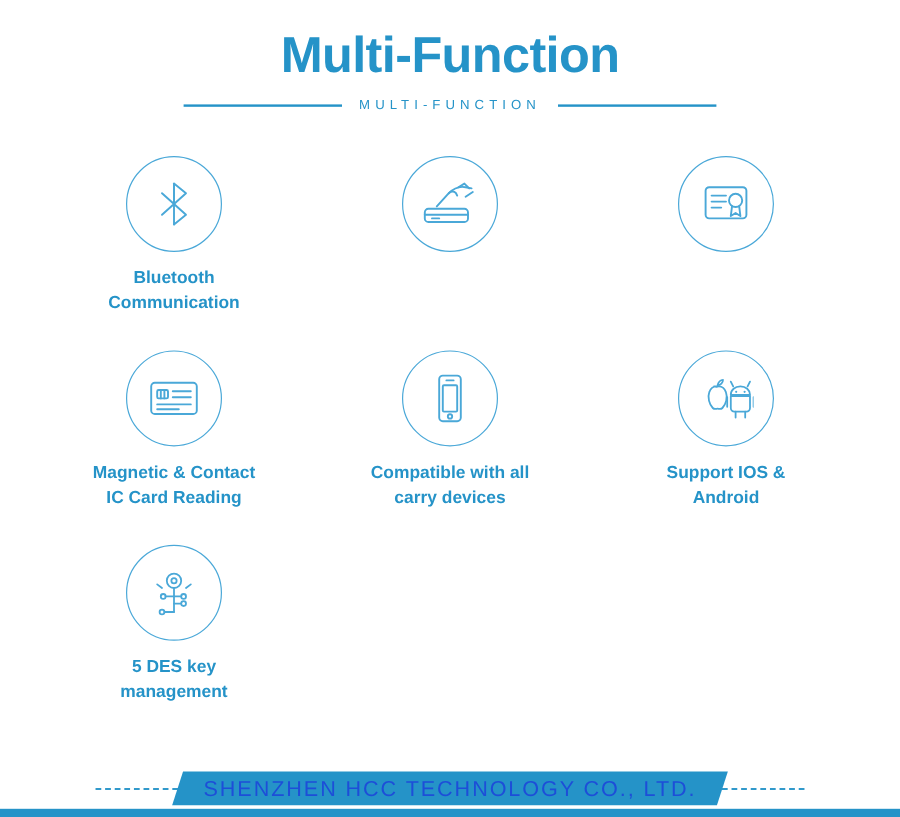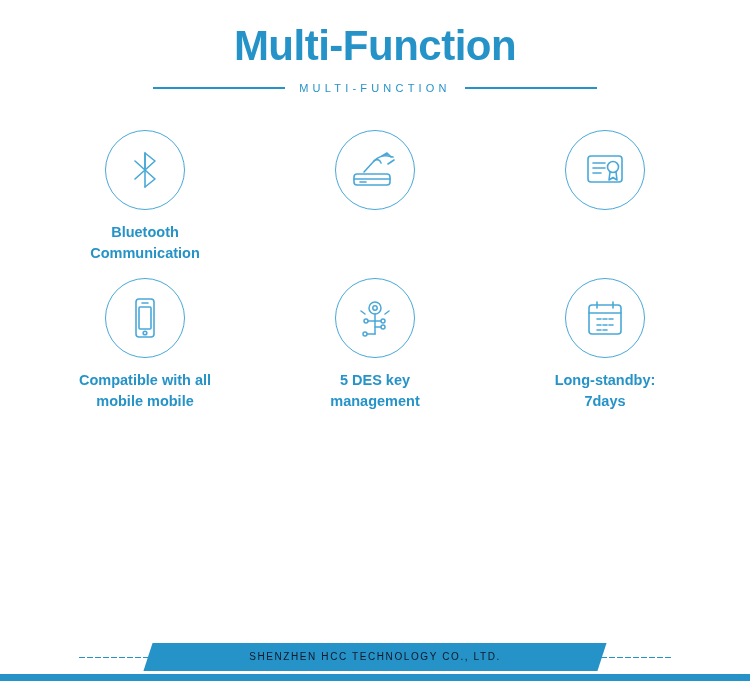--- a/index.html
+++ b/index.html
@@ -51,21 +51,21 @@
     font-weight: normal;
     white-space: nowrap;
   }
 
   
   .grid {
     margin: 36px auto 0 auto;
     width: 690px;
     display: grid;
     grid-template-columns: repeat(3, 1fr);
-    row-gap: 14px;
+    row-gap: 28px;
   }
   .cell {
     display: flex;
     flex-direction: column;
     align-items: center;
     text-align: center;
   }
   .circle {
     width: 80px;
     height: 80px;
@@ -117,22 +117,22 @@
     transform: skewX(-18deg);
   }
   .footer-text {
     position: absolute;
     left: 0;
     top: 6px;
     width: 750px;
     height: 24px;
     line-height: 28px;
     text-align: center;
-    color: #0f172a;
-    font-size: 10px;
+    color: #1d4ed8;
+    font-size: 18px;
     letter-spacing: 1.6px;
     white-space: nowrap;
   }
   .footer-strip {
     position: absolute;
     left: 0;
     bottom: 0;
     width: 750px;
     height: 7px;
     background: #2593c8;
@@ -193,36 +193,72 @@
             <path d="M9 13 h12"></path>
             <path d="M9 18 h12"></path>
             <path d="M9 23 h8"></path>
             <circle cx="29" cy="17" r="5.5"></circle>
             <path d="M26 22 l-1 8 4 -2.5 4 2.5 -1 -8"></path>
           </svg>
         </span>
       </div>
     </div>
 
+    <div class="cell">
+      <div class="circle">
+        <span>
+          <svg width="44" height="36" viewBox="0 0 44 36" fill="none" stroke="#4aa8d8" stroke-width="1.6" stroke-linecap="round" stroke-linejoin="round">
+            <rect x="3" y="5" width="38" height="26" rx="3"></rect>
+            <rect x="8" y="11" width="9" height="7" rx="1.2"></rect>
+            <path d="M11 11 v7 M14 11 v7"></path>
+            <path d="M21 12 h15"></path>
+            <path d="M21 17 h15"></path>
+            <path d="M8 23 h28"></path>
+            <path d="M8 27 h18"></path>
+          </svg>
+        </span>
+      </div>
+      <div class="caption">Magnetic &amp; Contact
+IC Card Reading</div>
+    </div>
 
     <div class="cell">
       <div class="circle">
         <span>
           <svg width="30" height="44" viewBox="0 0 30 44" fill="none" stroke="#4aa8d8" stroke-width="1.6" stroke-linecap="round" stroke-linejoin="round">
             <rect x="6" y="3" width="18" height="38" rx="3"></rect>
             <path d="M12 7 h6"></path>
             <rect x="9" y="11" width="12" height="22" rx="1"></rect>
             <circle cx="15" cy="37" r="1.8"></circle>
           </svg>
         </span>
       </div>
       <div class="caption">Compatible with all
-mobile mobile</div>
-    </div>
-
+carry devices</div>
+    </div>
+
+    <div class="cell">
+      <div class="circle">
+        <span>
+          <svg width="46" height="38" viewBox="0 0 46 38" fill="none" stroke="#4aa8d8" stroke-width="1.5" stroke-linecap="round" stroke-linejoin="round">
+            <path d="M15 9 c-3 0 -5 2 -6 5 -1.5 4 0 10 3 13 1.5 1.5 3 0.5 4 0.5 1 0 2.5 1 4 -0.5 3 -3 4.5 -9 3 -13 -1 -3 -3 -5 -6 -5 -0.7 0 -1.4 0.2 -2 0.4 -0.6 -0.2 -1.3 -0.4 -2 -0.4 z"></path>
+            <path d="M16 8 c0.5 -2.5 2.5 -4.5 4.5 -4.5 0 2.5 -2 4.5 -4.5 4.5 z"></path>
+            <path d="M27 16 c0 -4 3.5 -7 8 -7 4.5 0 8 3 8 7 z"></path>
+            <path d="M27 17 h16 v10 a3 3 0 0 1 -3 3 h-10 a3 3 0 0 1 -3 -3 z"></path>
+            <path d="M24 18 v8 M46 18 v8"></path>
+            <path d="M31 30 v5 M39 30 v5"></path>
+            <path d="M29 9 l-2 -4 M41 9 l2 -4"></path>
+            <circle cx="31.5" cy="13.5" r="0.9" fill="#4aa8d8" stroke="none"></circle>
+            <circle cx="38.5" cy="13.5" r="0.9" fill="#4aa8d8" stroke="none"></circle>
+          </svg>
+        </span>
+      </div>
+      <div class="caption">Support IOS &amp;
+Android</div>
+    </div>
 
     <div class="cell">
       <div class="circle">
         <span>
           <svg width="40" height="42" viewBox="0 0 40 42" fill="none" stroke="#4aa8d8" stroke-width="1.5" stroke-linecap="round" stroke-linejoin="round">
             <circle cx="20" cy="11" r="6"></circle>
             <circle cx="20" cy="11" r="2.2"></circle>
             <path d="M20 17 v20"></path>
             <path d="M20 24 h6"></path>
             <path d="M20 30 h6"></path>
@@ -234,36 +270,20 @@
             <circle cx="10" cy="37" r="2"></circle>
             <path d="M6 14 l4 3 M34 14 l-4 3"></path>
           </svg>
         </span>
       </div>
       <div class="caption">5 DES key
 management</div>
     </div>
 
 
-    <div class="cell">
-      <div class="circle">
-        <span>
-          <svg width="40" height="40" viewBox="0 0 40 40" fill="none" stroke="#4aa8d8" stroke-width="1.6" stroke-linecap="round" stroke-linejoin="round">
-            <rect x="4" y="7" width="32" height="29" rx="3"></rect>
-            <path d="M4 15 h32"></path>
-            <path d="M12 4 v6 M28 4 v6"></path>
-            <path d="M12 21 h4 M18 21 h4 M24 21 h4"></path>
-            <path d="M12 27 h4 M18 27 h4 M24 27 h4"></path>
-            <path d="M12 32 h4 M18 32 h4"></path>
-          </svg>
-        </span>
-      </div>
-      <div class="caption">Long-standby:
-7days</div>
-    </div>
 
   </div>
 
   <div class="footer">
     <div class="footer-dots-left"></div>
     <div class="footer-dots-right"></div>
     <div class="footer-band"></div>
     <div class="footer-text">SHENZHEN HCC TECHNOLOGY CO., LTD.</div>
     <div class="footer-strip"></div>
   </div>

